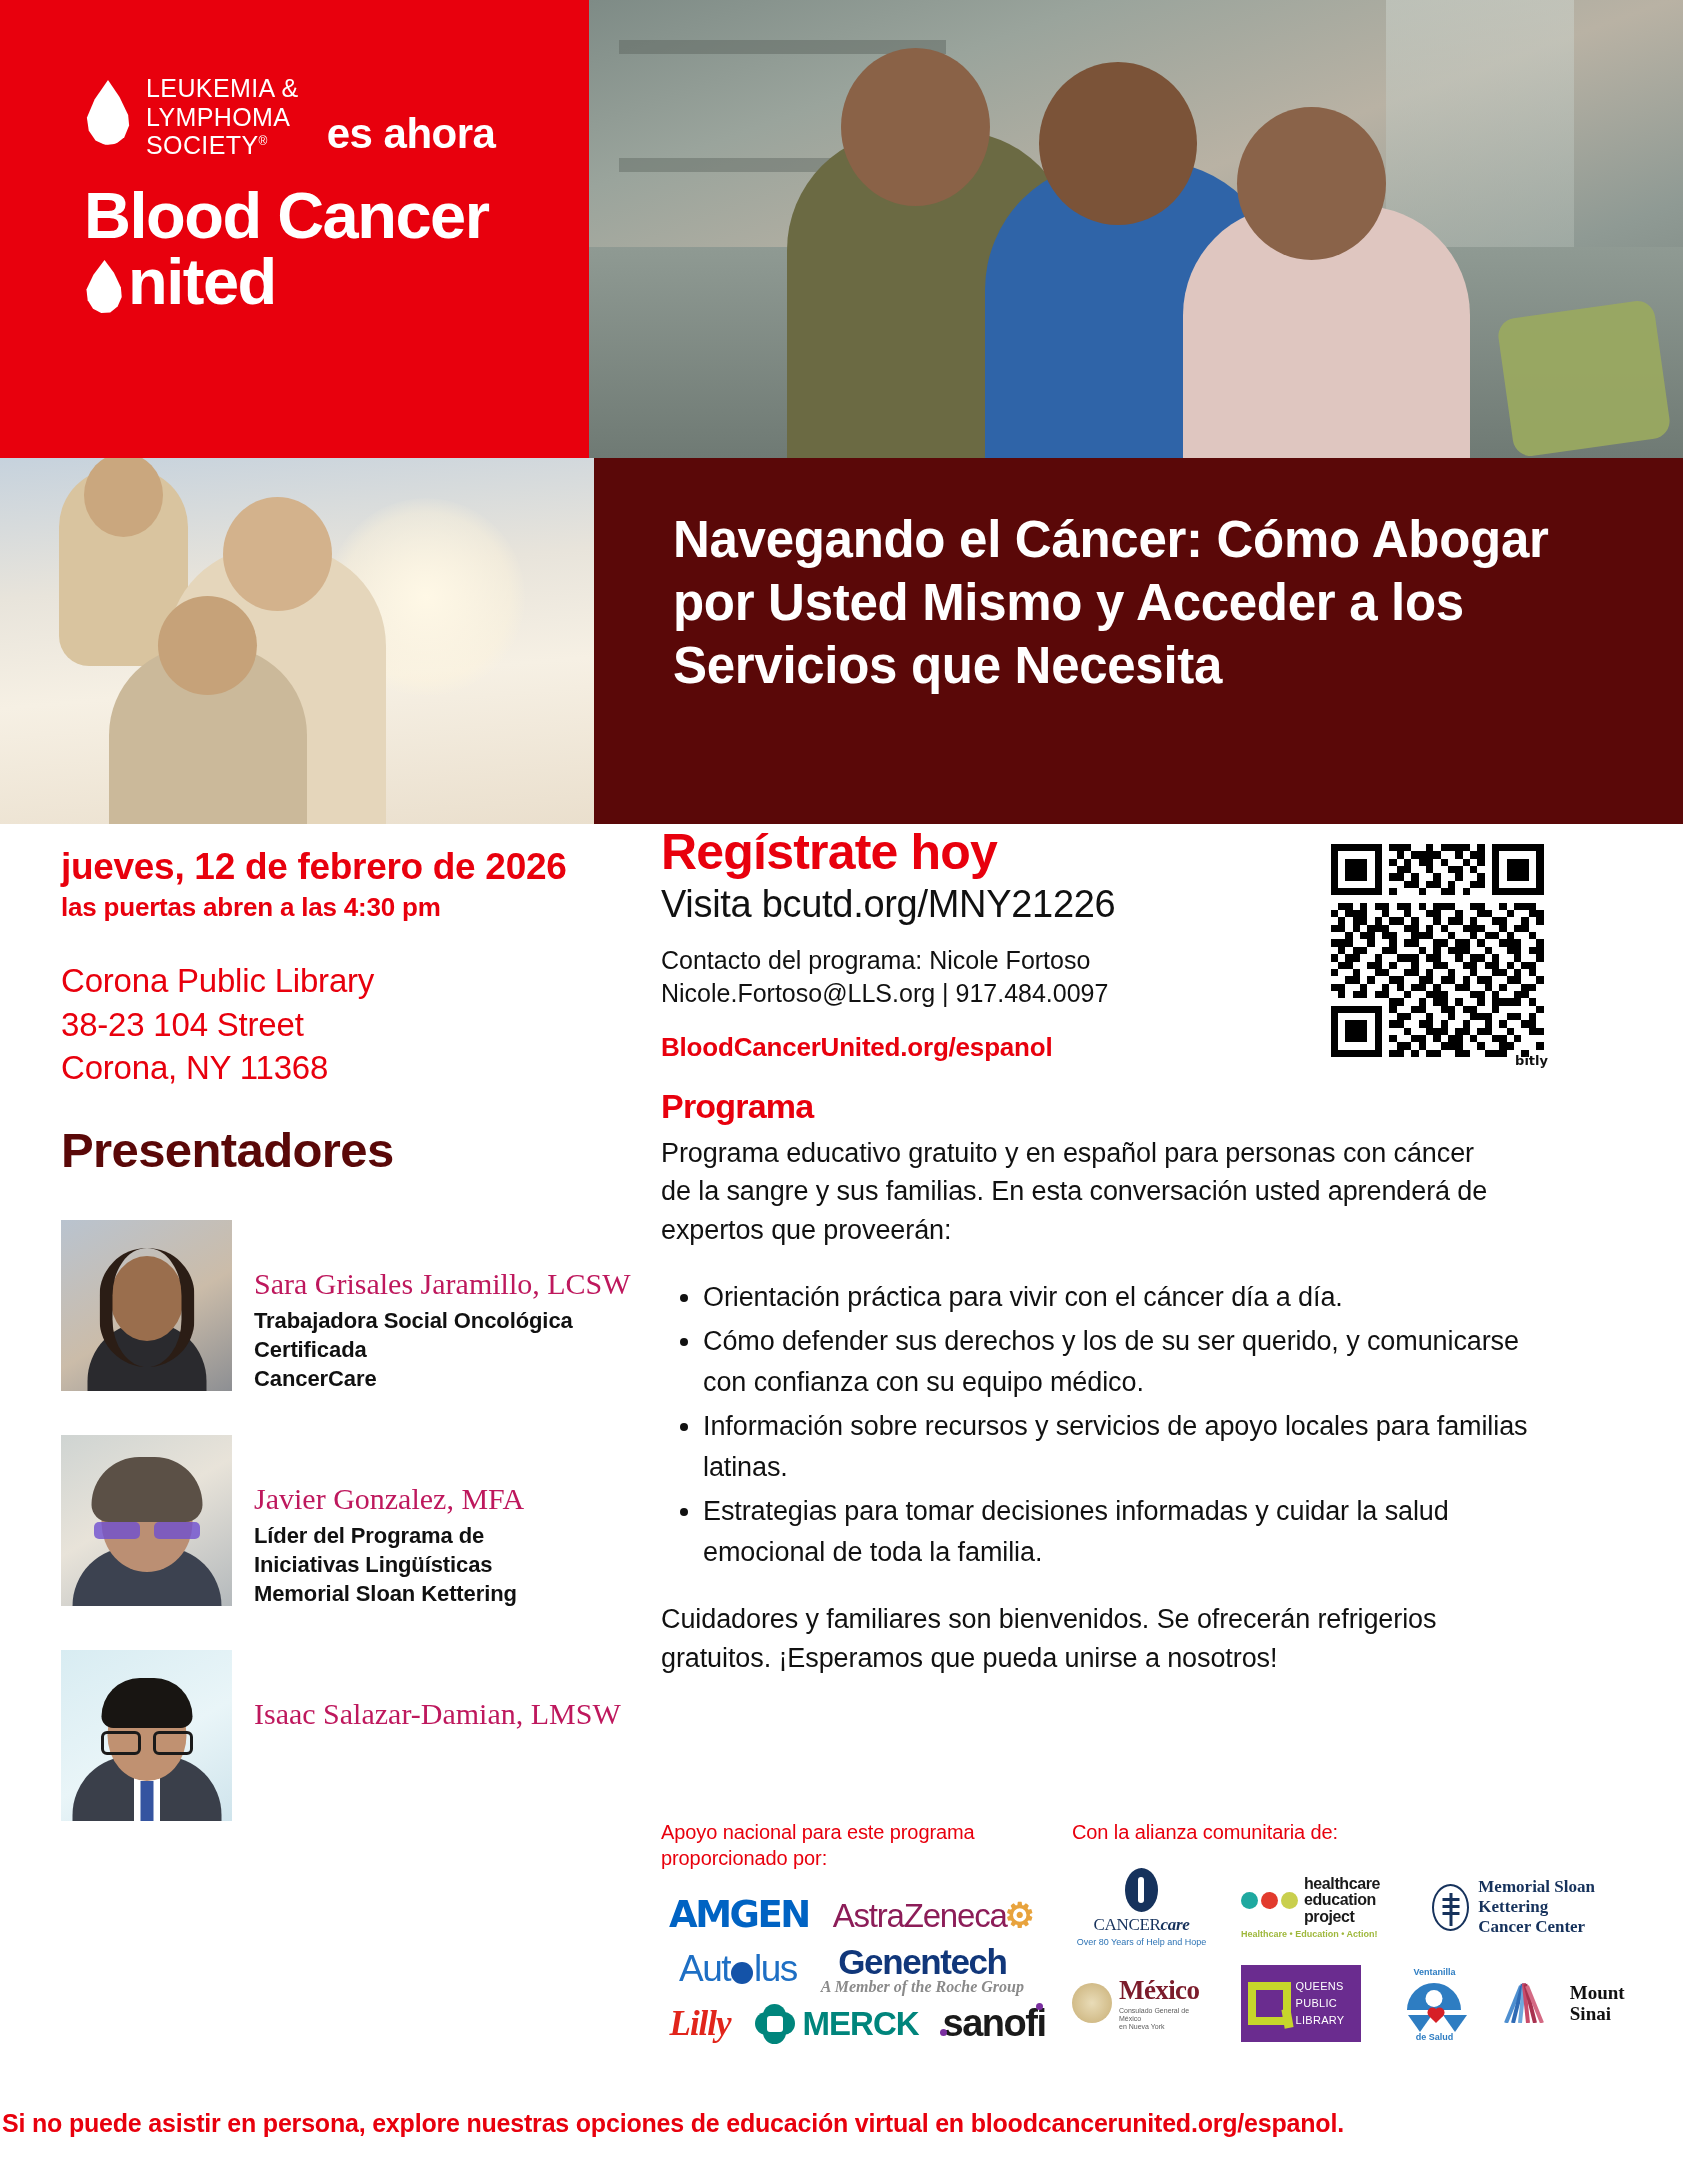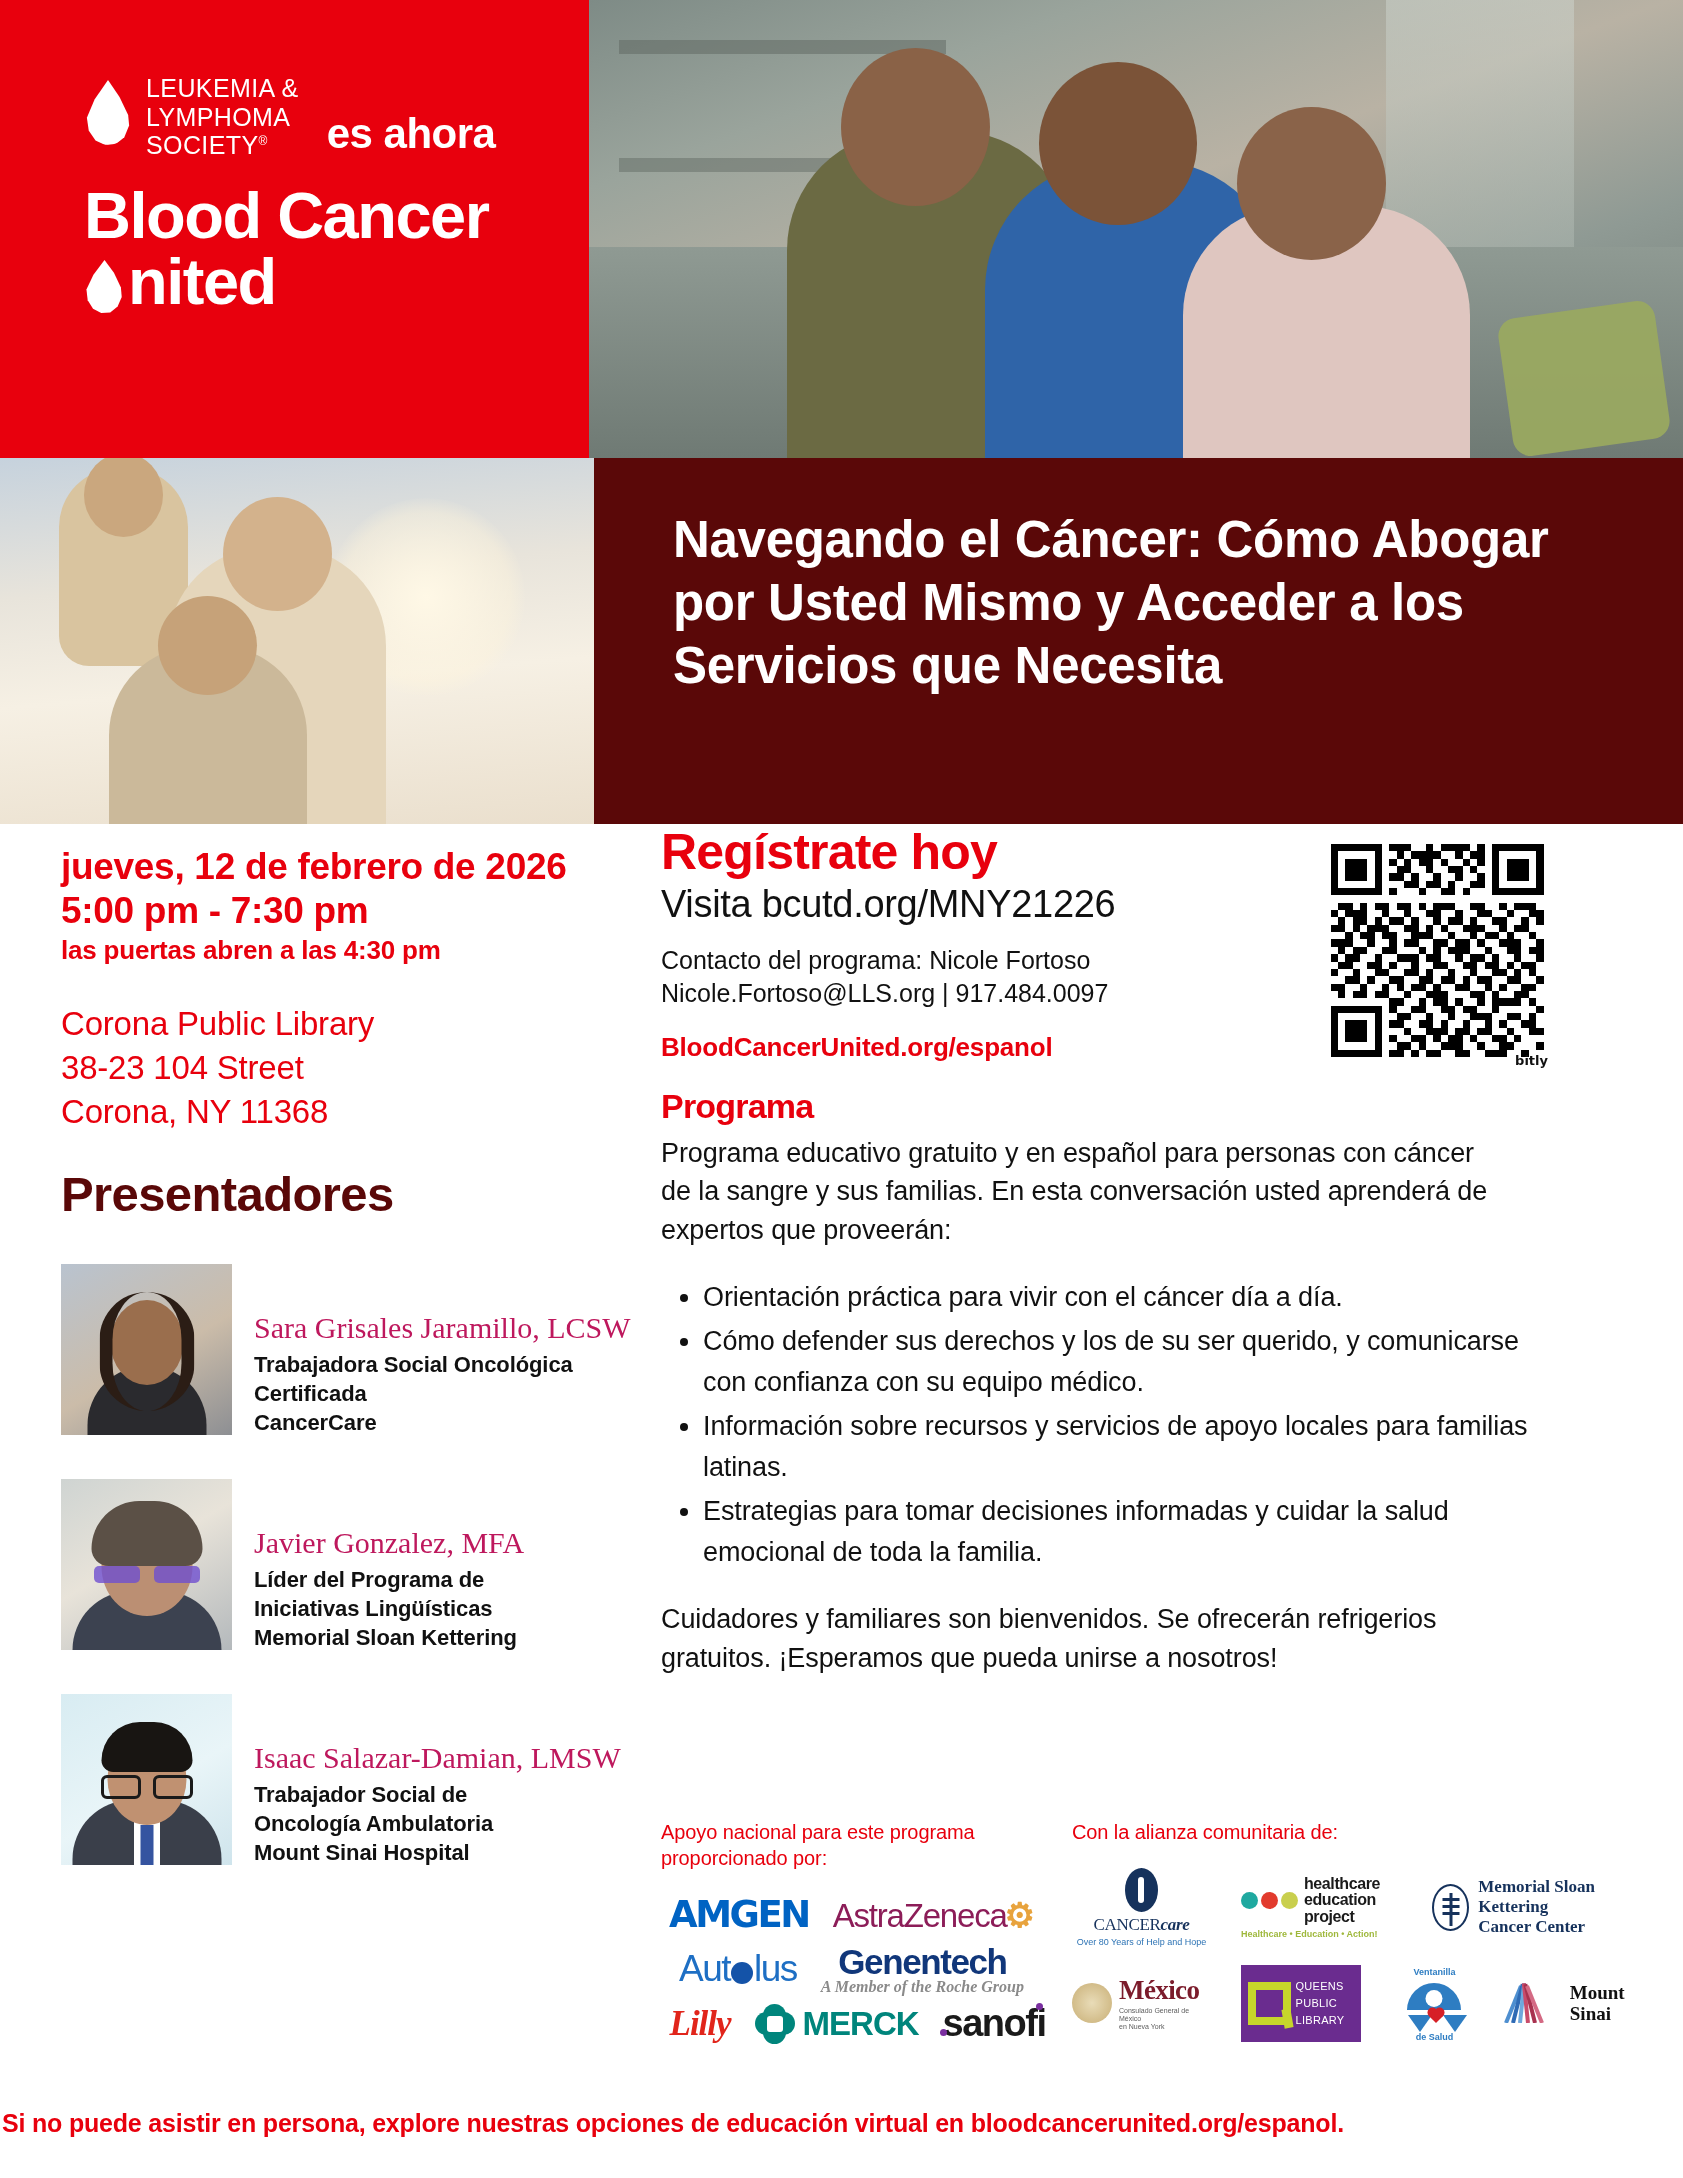--- a/index.html
+++ b/index.html
@@ -244,21 +244,20 @@
     </div>
     <div class="title-box">
       <div class="title-text">Navegando el Cáncer: Cómo Abogar por Usted Mismo y Acceder a los Servicios que Necesita</div>
     </div>
   </div>
 
   <div class="body-area">
 
     <div class="left-col">
       <div class="date-line">jueves, 12 de febrero de 2026</div>
-      <div class="date-line">5:00 pm - 7:30 pm</div>
       <div class="doors">las puertas abren a las 4:30 pm</div>
 
       <div class="venue">
         <div>Corona Public Library</div>
         <div>38-23 104 Street</div>
         <div>Corona, NY 11368</div>
       </div>
 
       <div class="presenters-h">Presentadores</div>
 
@@ -304,25 +303,20 @@
           <div class="body" style="width:149px;height:65px;background:#3a3f4a;"></div>
           <div style="position:absolute;left:50%;transform:translateX(-50%);bottom:0;width:26px;height:53px;background:#fff;"></div>
           <div style="position:absolute;left:50%;transform:translateX(-50%);bottom:0;width:13px;height:40px;background:#3554a0;"></div>
           <div class="face" style="width:79px;height:91px;top:40px;background:#c09171;"></div>
           <div class="face" style="width:91px;height:50px;top:28px;background:#181512;border-radius:46px 46px 14px 14px;"></div>
           <div style="position:absolute;left:40px;top:81px;width:40px;height:24px;border:3px solid #1a1a1a;border-radius:6px;"></div>
           <div style="position:absolute;left:92px;top:81px;width:40px;height:24px;border:3px solid #1a1a1a;border-radius:6px;"></div>
         </div>
         <div class="p-info">
           <div class="p-name">Isaac Salazar-Damian, LMSW</div>
-          <div class="p-role">
-            <div>Trabajador Social de</div>
-            <div>Oncología Ambulatoria</div>
-            <div>Mount Sinai Hospital</div>
-          </div>
         </div>
       </div>
     </div>
 
     <div class="right-col">
       <div class="reg-h">Regístrate hoy</div>
       <div class="reg-visit">Visita bcutd.org/MNY21226</div>
       <div class="reg-contact">
         <div>Contacto del programa: Nicole Fortoso</div>
         <div>Nicole.Fortoso@LLS.org | 917.484.0097</div>

